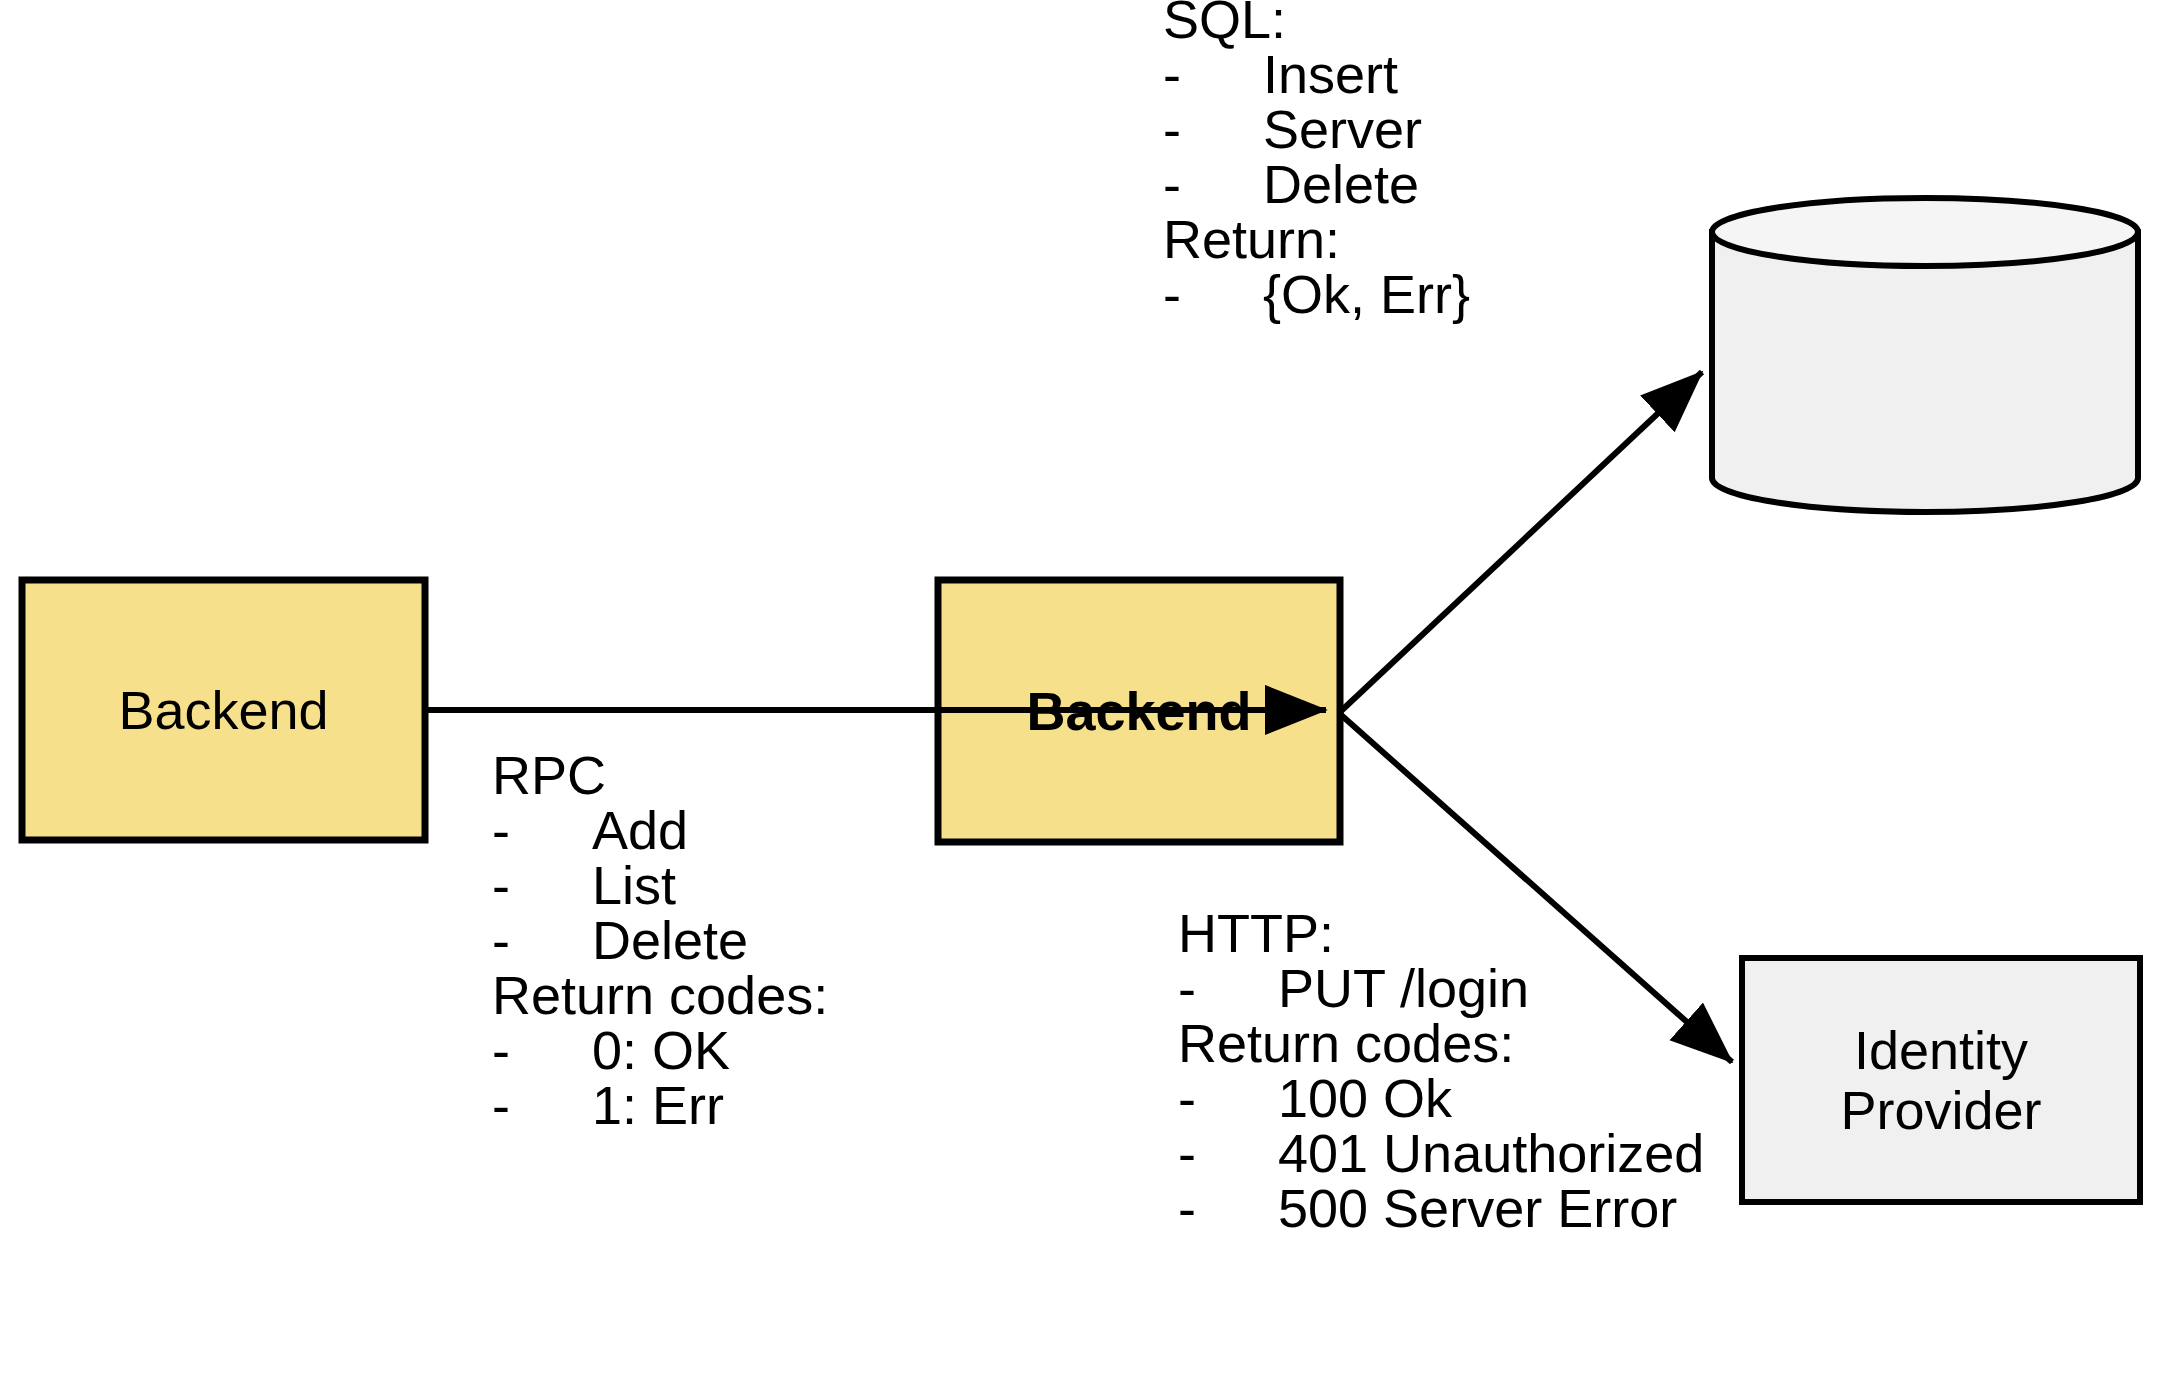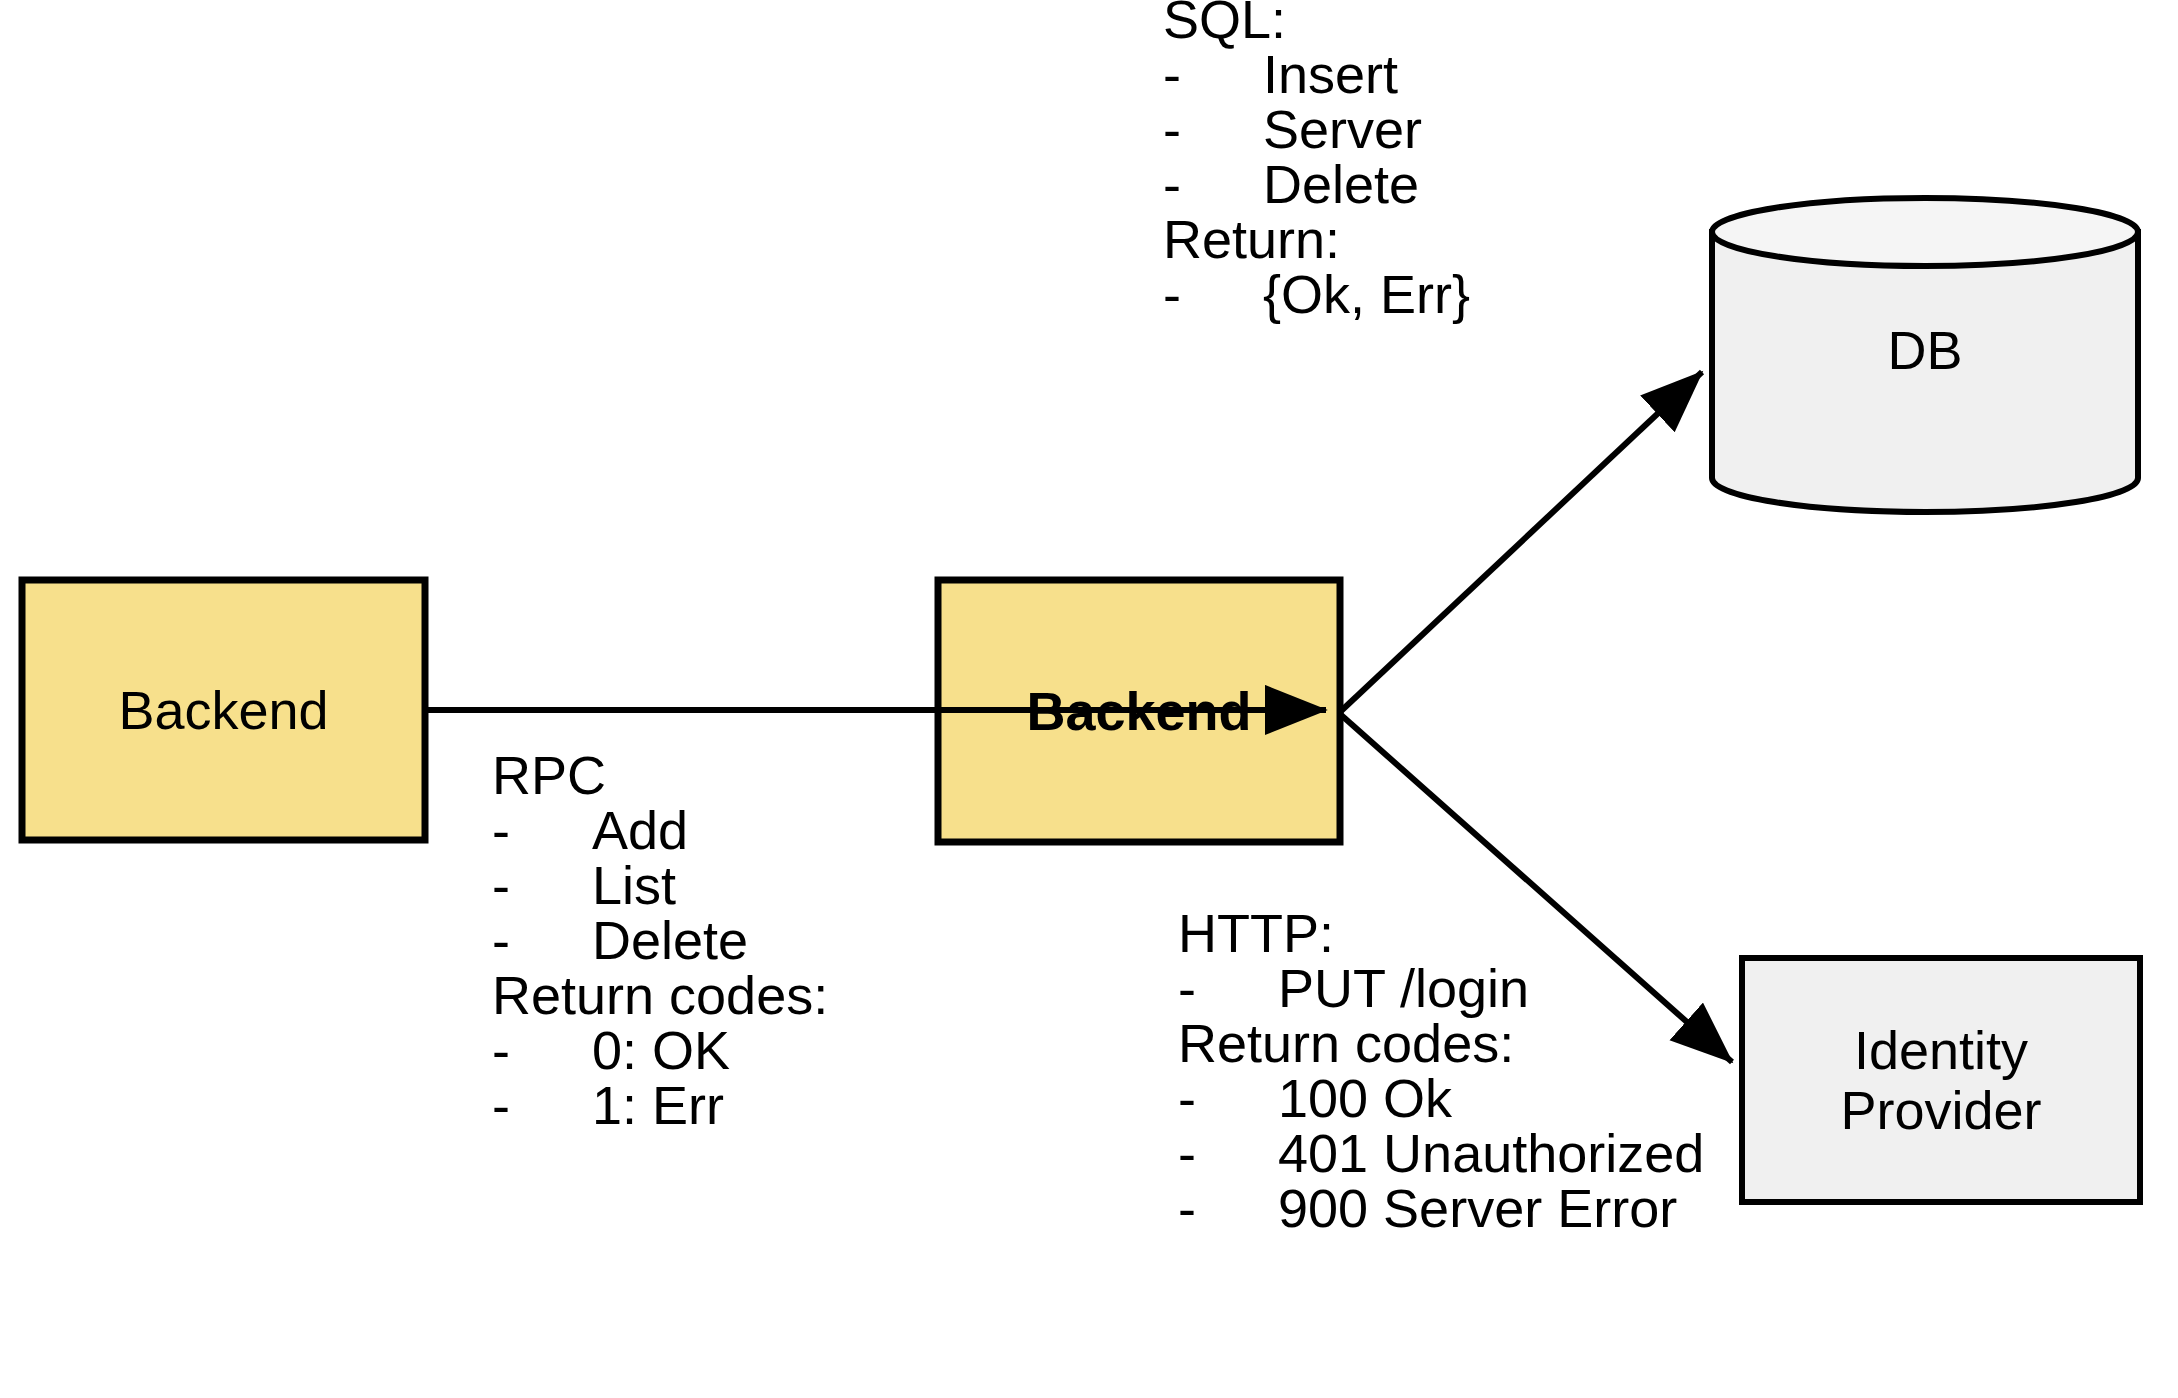--- a/index.html
+++ b/index.html
@@ -90,21 +90,20 @@
 
     <line x1="1340" y1="712" x2="1702" y2="372" stroke="#000000" stroke-width="6" marker-end="url(#arrowhead)"></line>
 
     <line x1="1340" y1="714" x2="1732" y2="1062" stroke="#000000" stroke-width="6" marker-end="url(#arrowhead)"></line>
   </svg>
 
   <div class="node-label" style="left:22px; top:580px; width:403px; height:260px;">Backend</div>
 
   <div class="node-label" style="left:938px; top:580px; width:402px; height:262px;font-weight:bold;">Backend</div>
 
-  <div class="node-label" style="left:1712px; top:300px; width:426px; height:100px;">DB</div>
 
   <div class="node-label" style="left:1742px; top:958px; width:398px; height:244px;">Identity
 Provider</div>
 
   <div class="ann-block" style="left:1163px; top:-8px;">
     <span class="ann-head">SQL:</span>
     <span class="ann-item">
       <span class="dash">-</span><span class="ind"></span><span class="txt">Insert</span>
     </span>
     <span class="ann-item">
@@ -145,17 +144,17 @@
       <span class="dash">-</span><span class="ind"></span><span class="txt">PUT /login</span>
     </span>
     <span class="ann-head">Return codes:</span>
     <span class="ann-item">
       <span class="dash">-</span><span class="ind"></span><span class="txt">100 Ok</span>
     </span>
     <span class="ann-item">
       <span class="dash">-</span><span class="ind"></span><span class="txt">401 Unauthorized</span>
     </span>
     <span class="ann-item">
-      <span class="dash">-</span><span class="ind"></span><span class="txt">900 Server Error</span>
+      <span class="dash">-</span><span class="ind"></span><span class="txt">500 Server Error</span>
     </span>
   </div>
 
 </div>
 
 </body></html>

